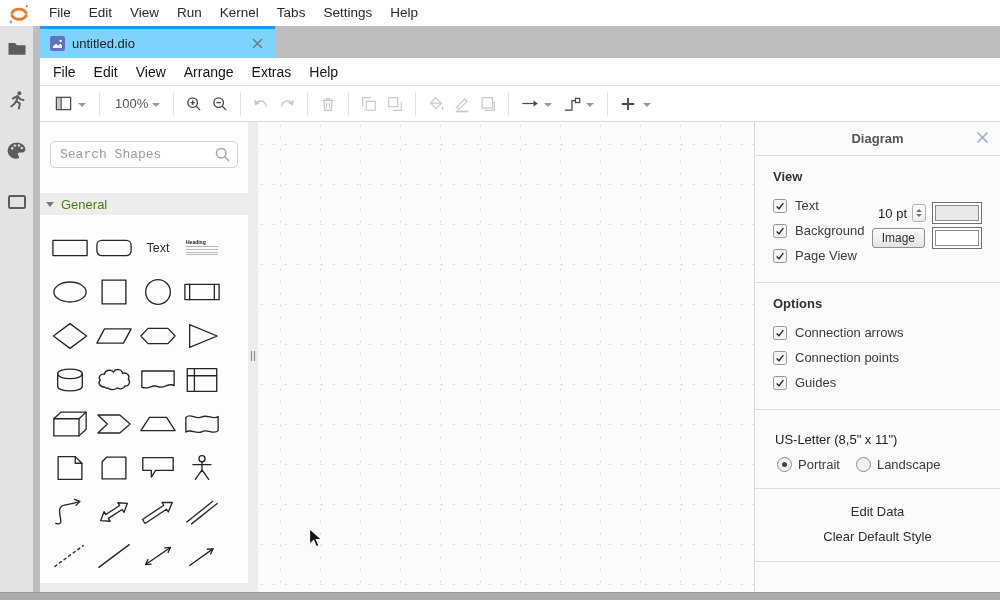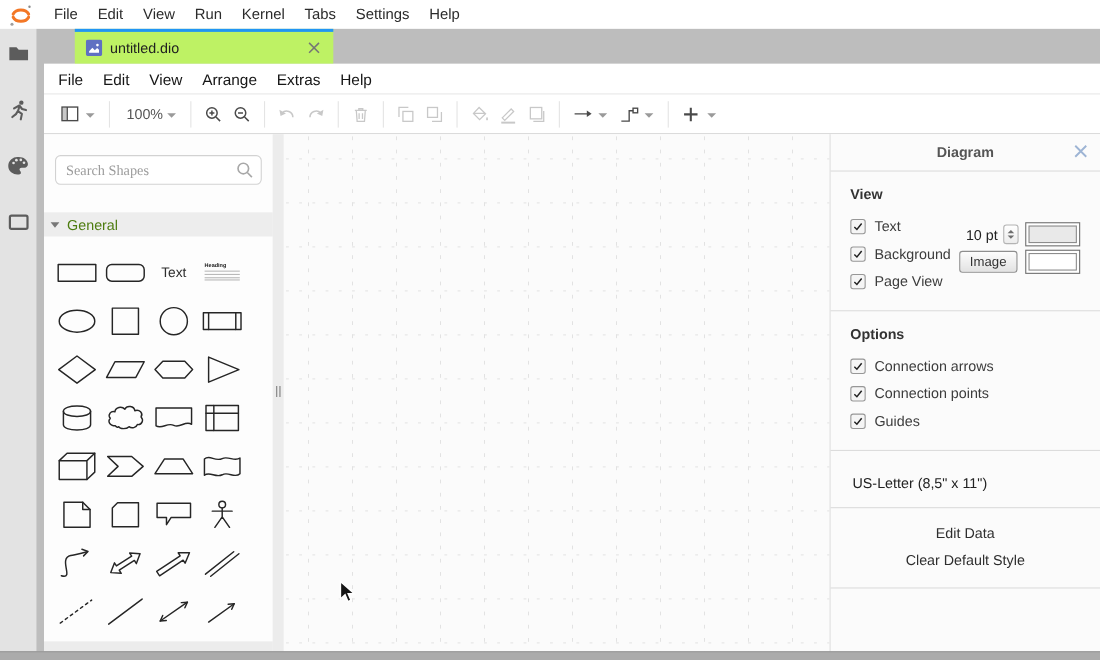--- a/index.html
+++ b/index.html
@@ -17,21 +17,21 @@
   .bottom-bar{position:absolute;left:0;right:0;bottom:0;height:7px;background:#ababab;border-top:1px solid #999;}
 
   .activity-bar{width:33px;background:#e3e3e3;display:flex;flex-direction:column;align-items:center;padding-top:12px;gap:29px;}
   .act-icon{width:22px;height:22px;}
   .seam{width:7px;background:#bdbdbd;}
 
   .app{flex:1;display:flex;flex-direction:column;min-width:0;}
 
   
   .tabbar{height:32px;background:#bdbdbd;display:flex;align-items:stretch;}
-  .tab{width:215px;background:#bef264;border-top:3px solid #2196f3;display:flex;align-items:center;padding:0 10px;margin-left:28px;}
+  .tab{width:215px;background:#7dd3fc;border-top:3px solid #2196f3;display:flex;align-items:center;padding:0 10px;}
   .tab-title{font-size:13px;color:#212121;margin-left:7px;}
   .tab-close{margin-left:auto;width:16px;height:16px;display:flex;align-items:center;justify-content:center;cursor:pointer;}
 
   
   .dio-menubar{height:27px;background:#fff;display:flex;align-items:center;padding-left:4px;border-bottom:1px solid #e2e2e2;}
   .dio-menu-item{padding:0 9px;font-size:14px;color:#161616;line-height:26px;cursor:default;}
 
   .dio-toolbar{height:35px;background:#fff;display:flex;align-items:center;padding-left:10px;border-bottom:1px solid #d8d8d8;}
   .tbtn{display:flex;align-items:center;justify-content:center;min-width:26px;height:26px;color:#4a4a4a;cursor:pointer;}
   .tbtn.disabled{color:#c8c8c8;}
@@ -39,21 +39,21 @@
   .caret{width:0;height:0;border-left:4px solid transparent;border-right:4px solid transparent;border-top:4px solid #9a9a9a;margin:2px 6px 0 2px;}
   .tb-sep{width:1px;height:24px;background:#e4e4e4;margin:0 7px;}
 
   
   .dio-body{flex:1;display:flex;min-height:0;}
 
   .shapes-col{width:208px;background:#ececec;display:flex;flex-direction:column;}
   .shapes-panel{background:#fdfdfd;height:calc(100% - 10px);overflow:hidden;}
   .search-wrap{position:relative;margin:19px 10px 0 10px;}
   .search-input{width:100%;box-sizing:border-box;height:27px;border:1px solid #d2d2d2;border-radius:5px;
-    padding:0 28px 0 9px;font-size:13px;color:#333;background:#fff;outline:none;font-family:Liberation Serif, serif;}
+    padding:0 28px 0 9px;font-size:13px;color:#333;background:#fff;outline:none;font-family:Liberation Mono, monospace;}
   .search-input::placeholder{color:#9c9c9c;}
   .search-icon{position:absolute;right:7px;top:5px;}
   .section-head{margin-top:25px;height:22px;background:#ededed;display:flex;align-items:center;padding-left:6px;font-size:13px;color:#4d7c0f;cursor:pointer;}
   .tri-down{width:0;height:0;border-left:4.5px solid transparent;border-right:4.5px solid transparent;border-top:5px solid #777;margin-right:7px;}
   .shapes-grid{display:grid;grid-template-columns:repeat(4,44px);grid-auto-rows:44px;padding:11px 0 0 8px;justify-items:center;align-items:center;}
   .shape-cell{width:42px;height:40px;display:flex;align-items:center;justify-content:center;cursor:pointer;}
   .text-glyph{font-size:12.5px;color:#2e2e2e;}
   .hd-glyph{width:32px;transform:translateY(-1px);}
   .hd-glyph b{display:block;font-size:5px;color:#222;}
   .hd-glyph i{display:block;height:1px;background:#b9b9b9;margin-top:1.6px;}
@@ -612,20 +612,28 @@
                 <svg width="10" height="10" viewBox="0 0 12 12">
                     <polyline points="2,6.5 4.8,9.2 10,2.6" stroke="#222" stroke-width="1.6" fill="none"></polyline>
                   </svg>
               </span>
               <span class="lbl">Guides</span>
             </div>
           </div>
 
           <div class="fp-section">
             <div class="papersize">US-Letter (8,5" x 11")</div>
+            <div class="radio-row">
+              <span class="radio">
+                  <span class="dot"></span>
+                </span>
+              <span class="radio-lab">Portrait</span>
+              <span class="radio"></span>
+              <span class="radio-lab">Landscape</span>
+            </div>
           </div>
 
           <div class="fp-actions">
             <span class="fp-link">Edit Data</span>
             <span class="fp-link">Clear Default Style</span>
           </div>
         </div>
       </div>
     </div>
   </div>

